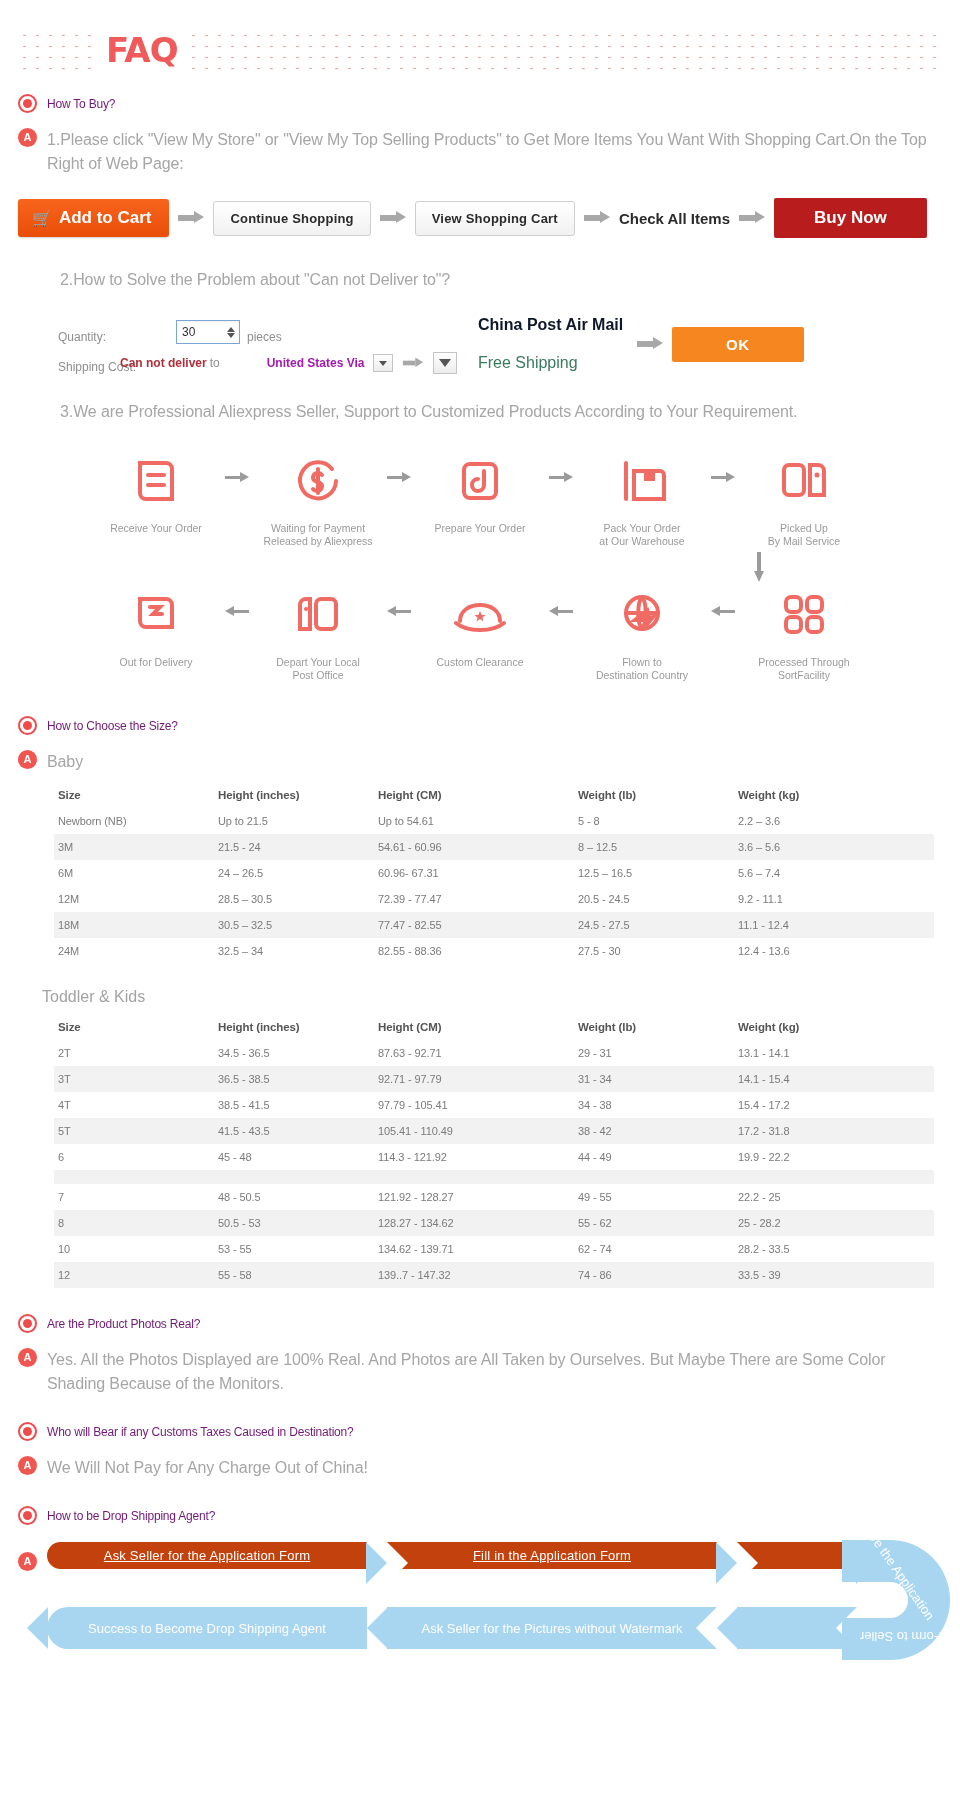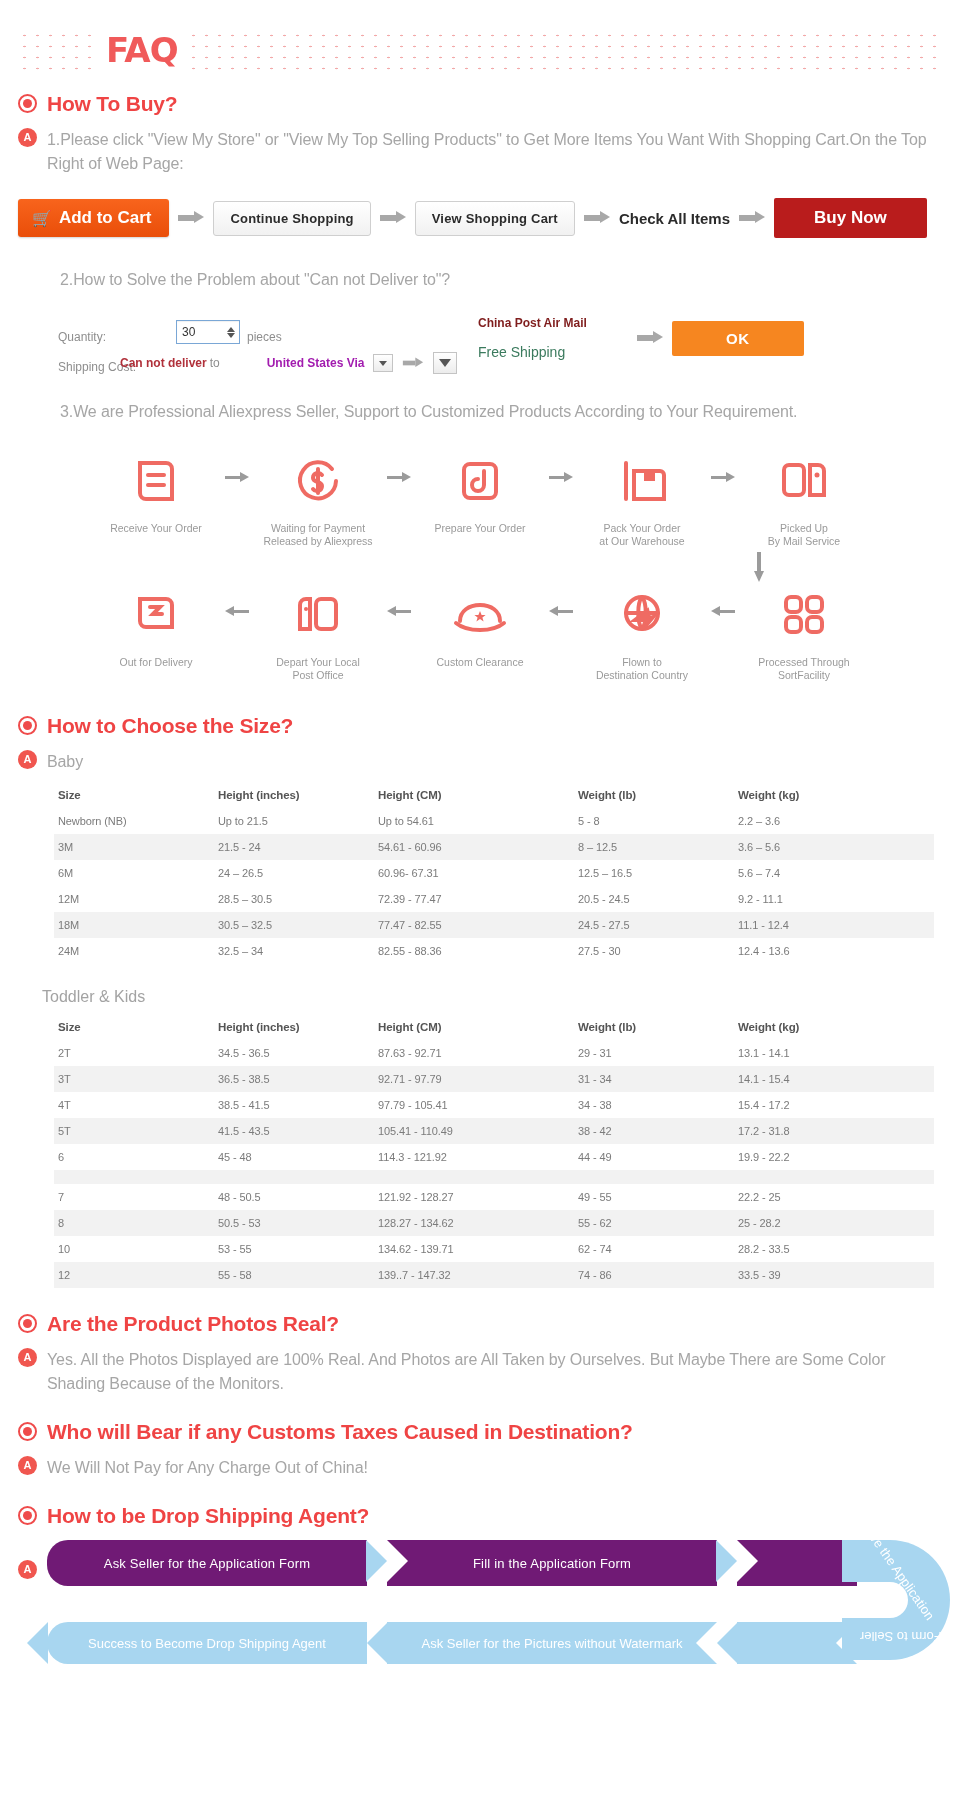--- a/index.html
+++ b/index.html
@@ -59,23 +59,23 @@
     border: 2px solid #ef4b4b;
     color: #ef4b4b;
     line-height: 15px;
   }
   .badge.q span{
     display:block; width:9px; height:9px; border-radius:50%;
     background:#ef4b4b; margin:3px auto 0;
   }
   .badge.a { background: #f0564f; }
   .q-title {
-    font-size: 21px;
-    font-weight: 700;
-    color: #ef4444;
+    font-size: 12px;
+    font-weight: 400;
+    color: #701a75;
     line-height: 20px;
     letter-spacing: -0.2px;
   }
   .a-text {
     font-size: 16px;
     color: #a6a6a6;
     line-height: 24px;
     letter-spacing: -0.1px;
   }
   .mt-s { margin-top: 14px; }
@@ -180,22 +180,22 @@
     width: 24px; height: 22px;
     border: 1px solid #c4c4c4;
     background: linear-gradient(#fff,#ececec);
     display: inline-flex; align-items: center; justify-content: center;
   }
   .tri-dn { width:0;height:0;border-left:4px solid transparent;border-right:4px solid transparent;border-top:5px solid #555; }
   .tri-dn.big { border-left-width:6px;border-right-width:6px;border-top-width:8px; }
   .arrow-sm { margin: 0 7px; transform: scale(.78); }
   .ship-right { display: flex; align-items: center; padding-top: 2px; }
   .ship-method { width: 150px; }
-  .ship-method .m1 { font-size: 12px; font-weight: bold; color: #7f1d1d; }
-  .ship-method .m2 { font-size: 14px; color: #3a7a5d; margin-top: 14px; }
+  .ship-method .m1 { font-size: 16px; font-weight: bold; color: #0f172a; }
+  .ship-method .m2 { font-size: 16px; color: #3a7a5d; margin-top: 20px; }
   .btn-ok {
     background: #f68620;
     color: #fff; font-weight: bold; font-size: 15px;
     letter-spacing: .5px;
     padding: 9px 54px; border-radius: 2px;
   }
 
   
   .proc-row { display: flex; align-items: flex-start; justify-content: center; margin-top: 26px; padding: 0 12px; }
   .proc-item { width: 128px; text-align: center; }
@@ -231,27 +231,28 @@
   table.size tr.alt td { background: #f2f2f2; }
   table.size col.c1 { width: 160px; }
   table.size col.c2 { width: 160px; }
   table.size col.c3 { width: 200px; }
   table.size col.c4 { width: 160px; }
 
   
   .ribbon-wrap { position: relative; margin-top: 14px; padding: 0 18px; height: 120px; }
   .rib-row { display: flex; align-items: center; }
   .chev {
-    height: 46px;
-    background: #701a75;
+    height: 27px;
+    background: #c2410c;
     color: #fff;
     font-size: 13px;
     display: flex; align-items: center; justify-content: center;
     position: relative;
     letter-spacing: .2px;
+    text-decoration: underline;
   }
   .chev.first { border-radius: 21px 0 0 21px; }
   .chev::after {
     content: "";
     position: absolute; right: -20px; top: 0;
     border-left: 21px solid #a8d6f0;
     border-top: 21px solid transparent;
     border-bottom: 21px solid transparent;
   }
   .chev.notch::before {

